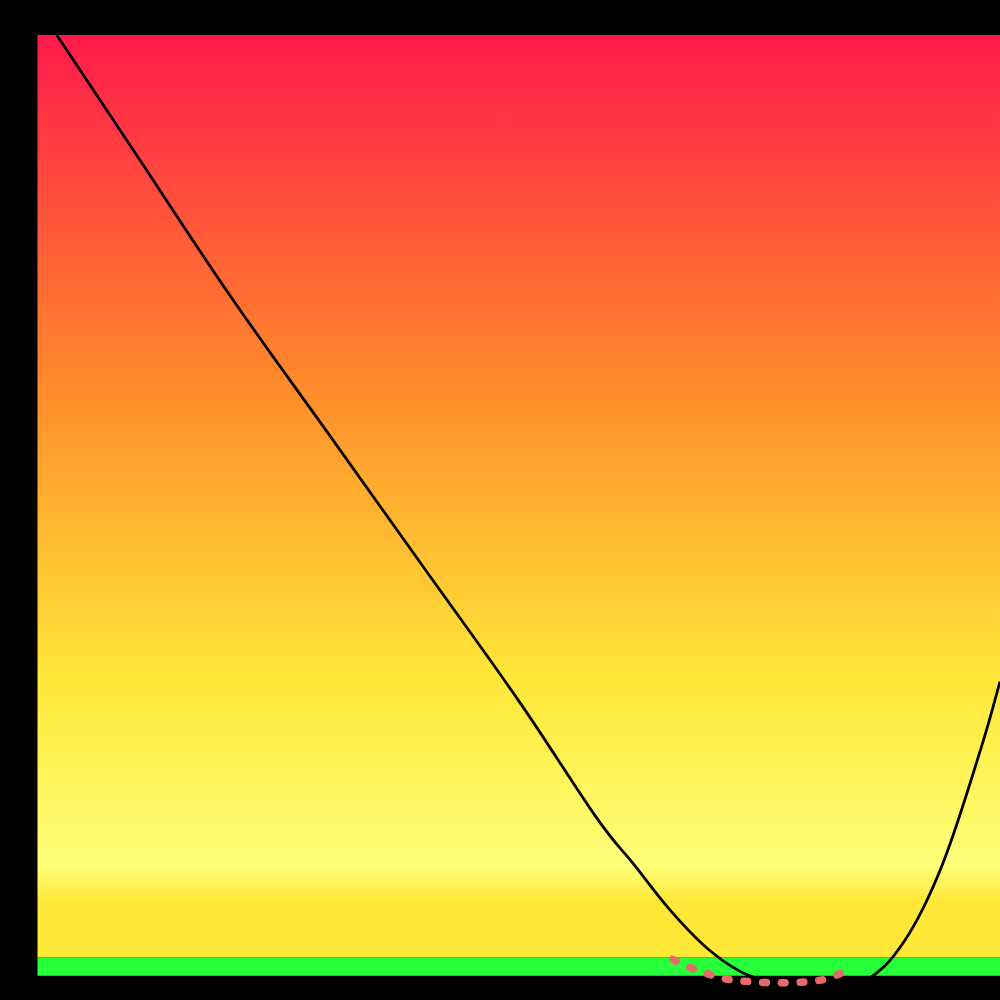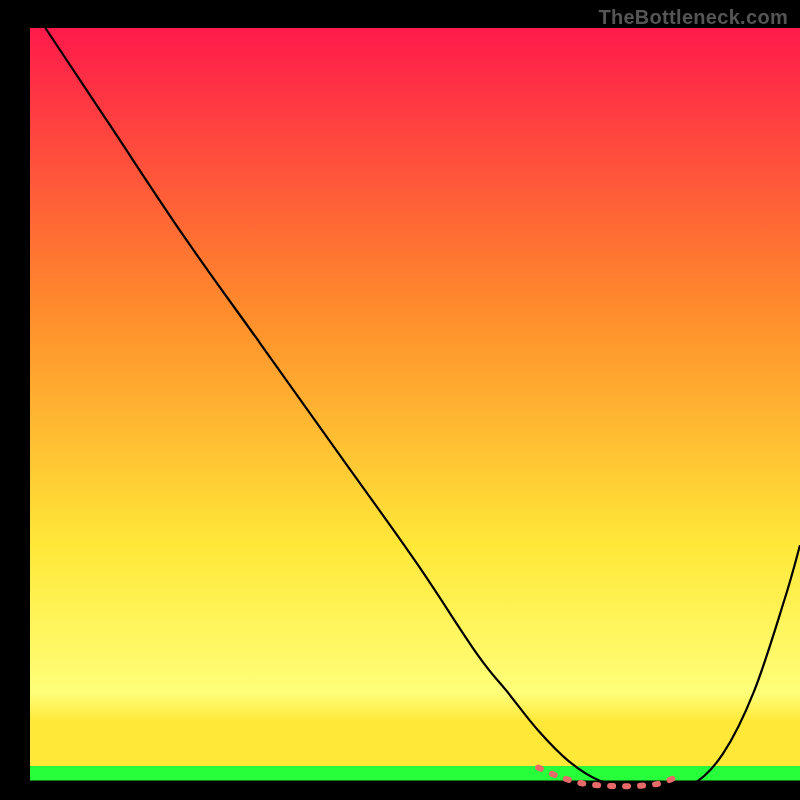--- a/index.html
+++ b/index.html
@@ -27,21 +27,20 @@
     user-select: none;
   }
   svg {
     display: block;
   }
 </style>
 </head>
 <body>
 
 <div class="chart-wrap">
-  <div class="watermark">TheBottleneck.com</div>
   <svg id="chart-svg" width="800" height="800" viewBox="0 0 800 800">
       <defs>
         <linearGradient id="bg-grad" x1="0" y1="0" x2="0" y2="1">
           <stop offset="0%" stop-color="#ff1a4b"></stop>
           <stop offset="38%" stop-color="#ff8b2b"></stop>
           <stop offset="70%" stop-color="#ffe838"></stop>
           <stop offset="90%" stop-color="#ffff7a"></stop>
           <stop offset="94%" stop-color="#ffe838"></stop>
         </linearGradient>
       </defs>

